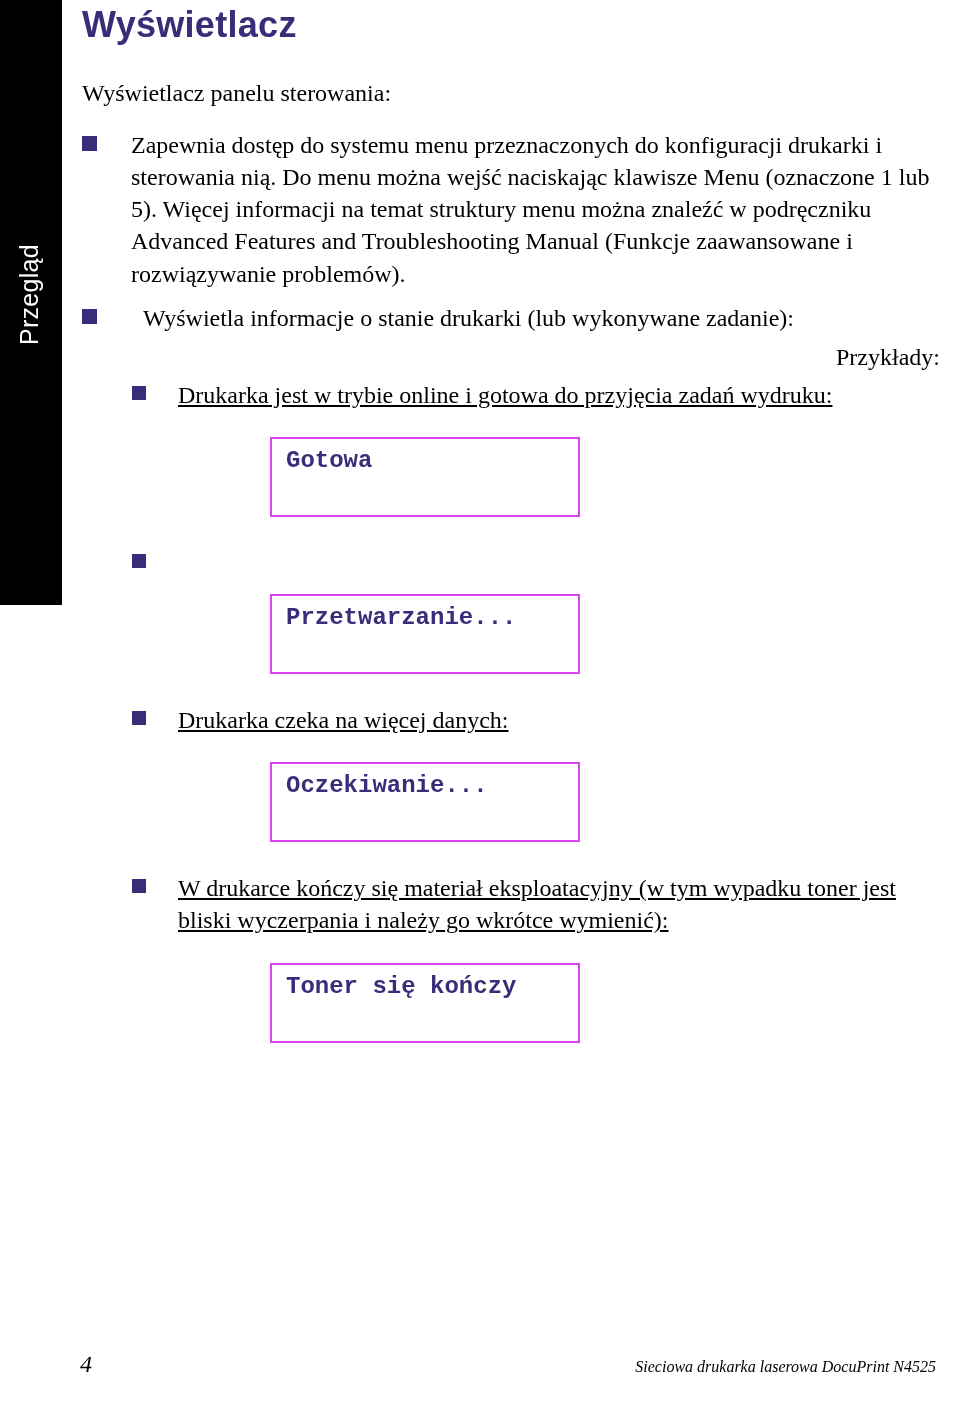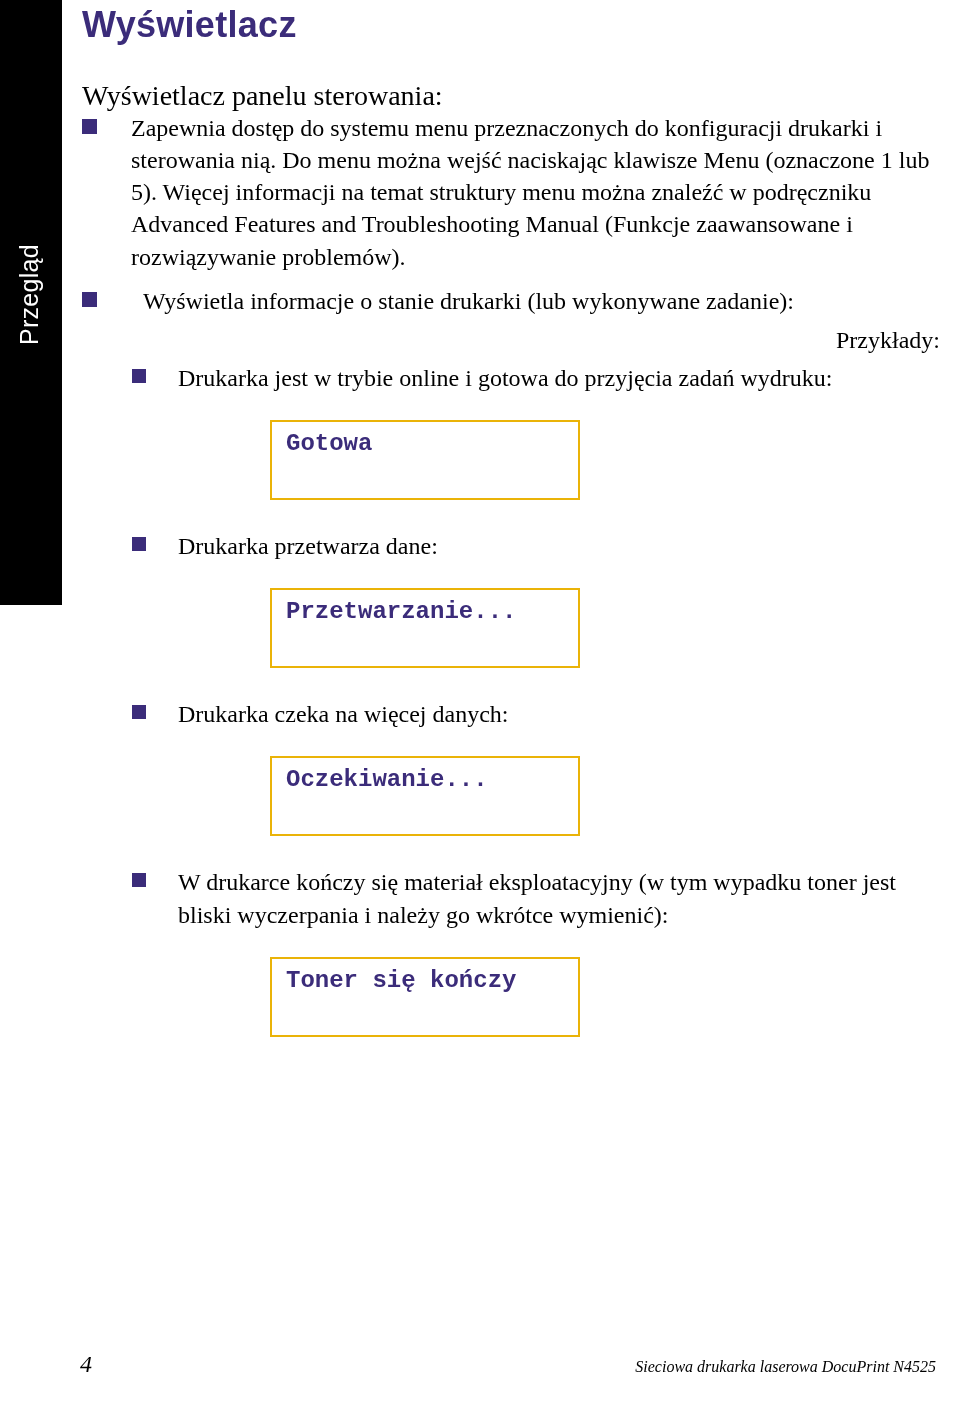--- a/index.html
+++ b/index.html
@@ -40,31 +40,33 @@
   }
   .heading {
     color: #3b2c7a;
     font-family: Arial, Helvetica, sans-serif;
     font-size: 36px;
     letter-spacing: 0.3px;
     margin-bottom: 34px;
     padding-left: 2px;
   }
   .intro {
-    font-size: 28px;
+    font-size: 24px;
+    margin-bottom: 22px;
     padding-left: 2px;
   }
   .bullet-row {
     display: flex;
     align-items: flex-start;
     margin-bottom: 12px;
     padding-left: 2px;
   }
   .bullet-row.nested {
     padding-left: 52px;
+    text-decoration: underline;
   }
   .bullet-row.after-display { margin-top: 30px; }
   .bullet-row.tight { margin-bottom: 10px; gap: 12px; }
   .bullet-row.last { margin-bottom: 22px; }
   .sq {
     flex: 0 0 auto;
     width: 15px;
     height: 15px;
     background: #3b2c7a;
     margin-top: 7px;
@@ -89,21 +91,21 @@
     text-align: right;
   }
   .display-wrap {
     padding-left: 190px;
     margin-top: 26px;
     margin-bottom: 6px;
   }
   .display-box {
     width: 310px;
     height: 80px;
-    border: 2px solid #eab308;
+    border: 2px solid #d946ef;
     color: #3b2c7a;
     font-family: "Courier New", Courier, monospace;
     font-weight: bold;
     font-size: 24px;
     padding: 8px 14px 0 14px;
   }
   .footer {
     position: absolute;
     bottom: 24px;
     left: 0;
@@ -152,21 +154,20 @@
   <div class="bullet-row nested">
     <div class="sq"></div>
     <div class="bullet-text">Drukarka jest w trybie online i gotowa do przyjęcia zadań wydruku:</div>
   </div>
   <div class="display-wrap">
     <div class="display-box">Gotowa</div>
   </div>
 
   <div class="bullet-row nested after-display">
     <div class="sq"></div>
-    <div class="bullet-text">Drukarka przetwarza dane:</div>
   </div>
   <div class="display-wrap">
     <div class="display-box">Przetwarzanie...</div>
   </div>
 
   <div class="bullet-row nested after-display">
     <div class="sq"></div>
     <div class="bullet-text">Drukarka czeka na więcej danych:</div>
   </div>
   <div class="display-wrap">

